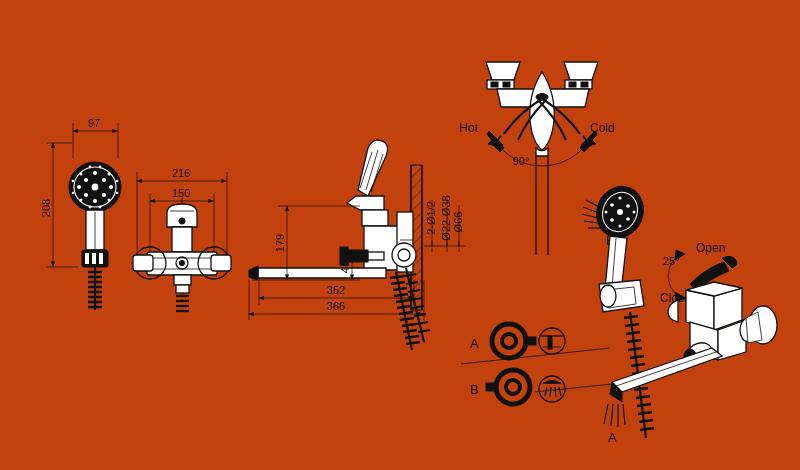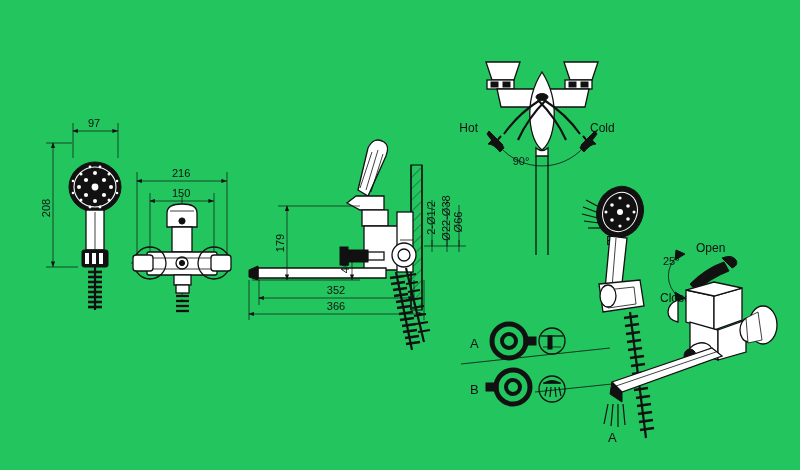--- a/index.html
+++ b/index.html
@@ -1,18 +1,18 @@
 <!DOCTYPE html>
 <html><head>
 <meta charset="utf-8">
 <style>
   html,body{margin:0;padding:0;background:#fff;}
   body{width:800px;height:470px;overflow:hidden;
        font-family:"Liberation Sans",sans-serif;color:#1a1a1a;}
-  #sheet{position:relative;width:800px;height:470px;background:#22c55e;}
+  #sheet{position:relative;width:800px;height:470px;background:#c2410c;}
   svg{position:absolute;top:0;left:0;}
   .dimtxt{font-family:"Liberation Sans",sans-serif;font-size:11px;fill:#111;}
   .lbl{font-family:"Liberation Sans",sans-serif;font-size:12px;fill:#111;}
   .lbl-b{font-family:"Liberation Sans",sans-serif;font-size:13px;fill:#111;}
   .ln{stroke:#111;fill:none;}
   .thin{stroke-width:.8;}
   .med{stroke-width:1.3;}
   .thick{stroke-width:2.2;}
   .fill-d{fill:#111;stroke:#111;}
   .nofill{fill:none;}

